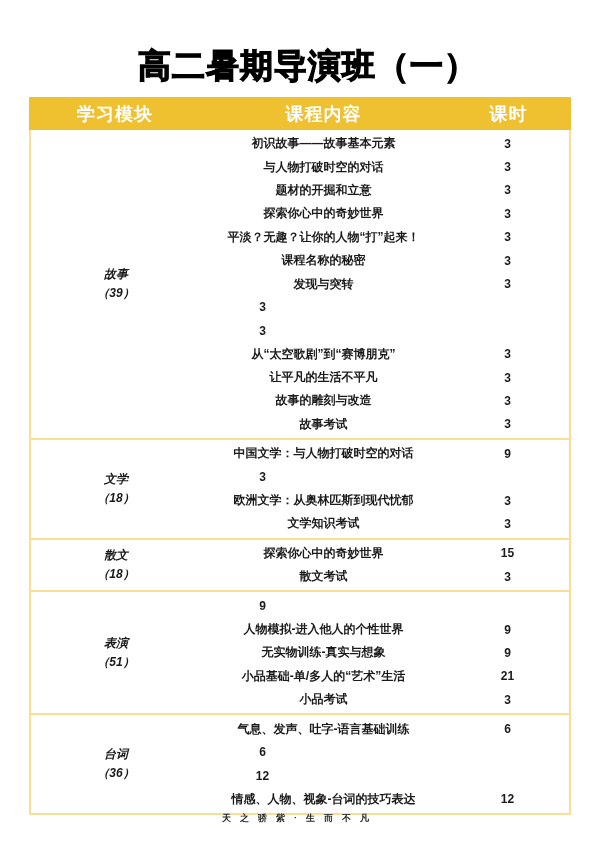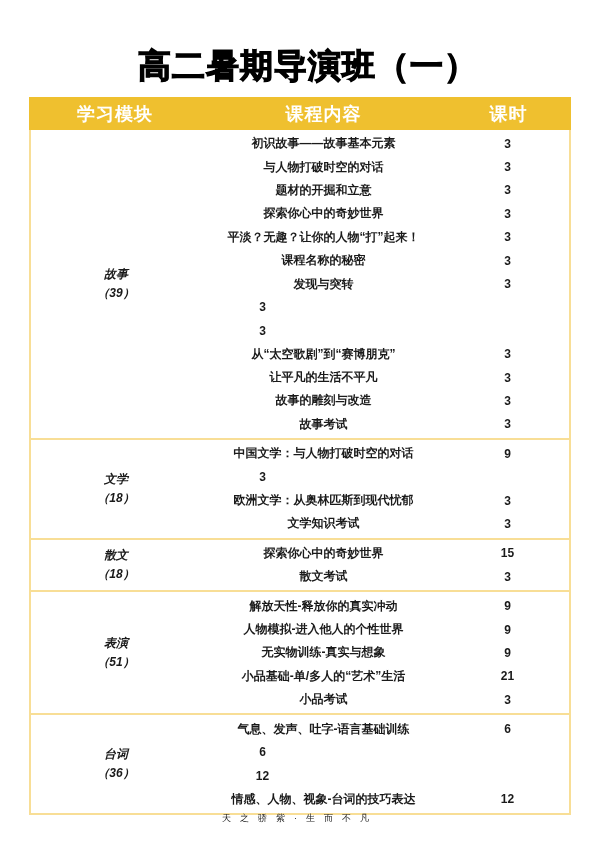--- a/index.html
+++ b/index.html
@@ -96,21 +96,21 @@
     width:123px;flex:none;
     text-align:center;
     font-size:12px;
     font-weight:600;
   }
   .footer{
     position:absolute;
     top:812px;left:0;width:600px;
     text-align:center;
     font-size:9px;
-    font-weight:400;
+    font-weight:700;
     letter-spacing:9px;
     color:#222222;
   }
 </style>
 </head>
 <body>
 
 <div class="page">
 
   <h1 class="title">高二暑期导演班（一）</h1>
@@ -219,21 +219,20 @@
             </div>
           </div>
         </div>
         <div class="group">
           <div class="module-cell">
             <span>表演</span>
             <span>（51）</span>
           </div>
           <div class="rows">
             <div class="row">
-              <div class="cell-content">解放天性-释放你的真实冲动</div>
               <div class="cell-hours">9</div>
             </div>
             <div class="row">
               <div class="cell-content">人物模拟-进入他人的个性世界</div>
               <div class="cell-hours">9</div>
             </div>
             <div class="row">
               <div class="cell-content">无实物训练-真实与想象</div>
               <div class="cell-hours">9</div>
             </div>

